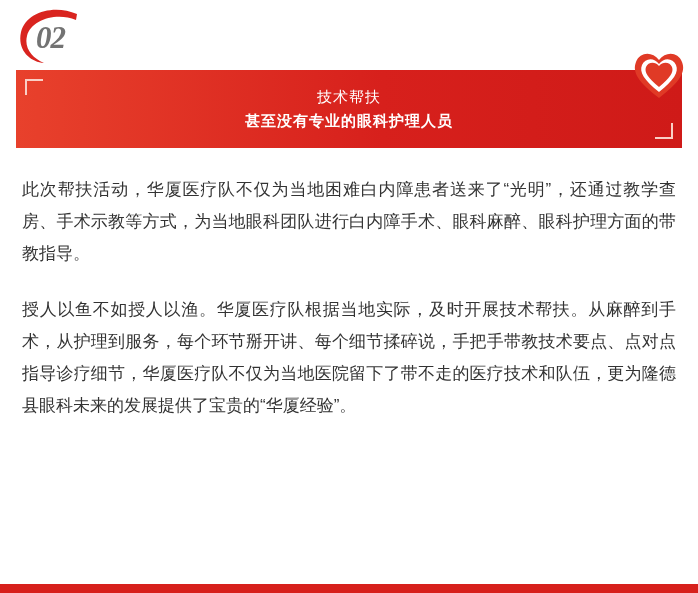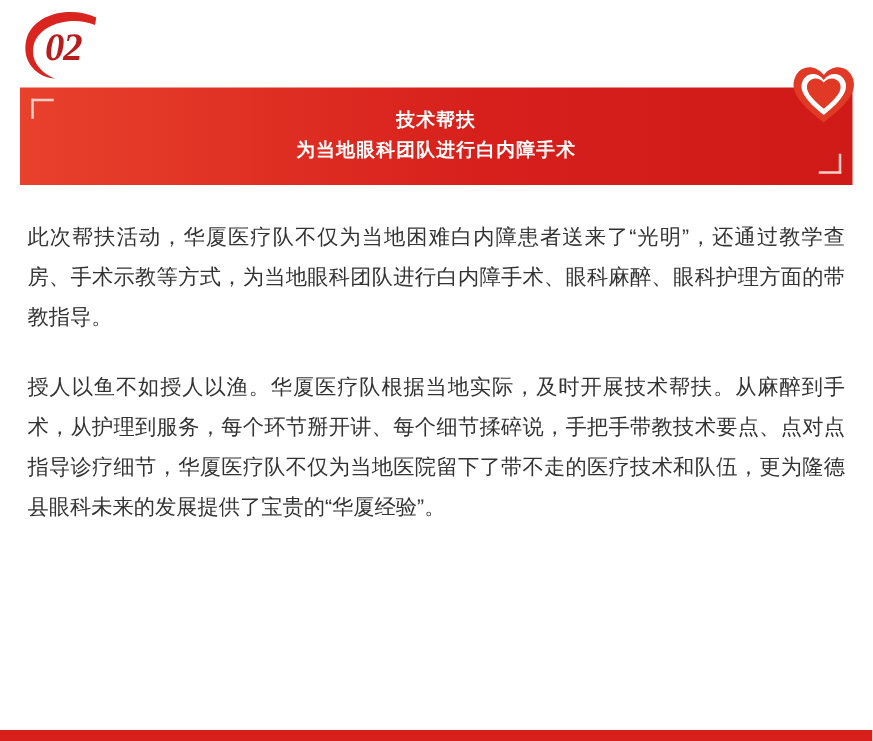--- a/index.html
+++ b/index.html
@@ -35,21 +35,21 @@
     width: 70px;
     height: 56px;
   }
   .badge-num {
     position: absolute;
     left: 22px;
     top: 12px;
     font-size: 31px;
     font-weight: bold;
     font-style: italic;
-    color: #b91c1c;
+    color: #737373;
     font-family: "Liberation Serif", serif;
     letter-spacing: -1px;
   }
 
   
   .banner {
     position: relative;
     margin: 0 16px;
     height: 78px;
     background: linear-gradient(90deg, #e8412c 0%, #d7201c 55%, #cf1a18 100%);
@@ -59,21 +59,21 @@
     position: absolute;
     left: 0; right: 0; top: 0; bottom: 0;
     display: flex;
     flex-direction: column;
     align-items: center;
     justify-content: center;
   }
   .banner-line1 {
     color: #ffffff;
     font-size: 15px;
-    font-weight: bold;
+    font-weight: normal;
     letter-spacing: 1px;
     line-height: 24px;
   }
   .banner-line2 {
     color: #ffffff;
     font-size: 15px;
     font-weight: bold;
     letter-spacing: 1px;
     line-height: 24px;
   }
@@ -141,21 +141,21 @@
 <div class="banner">
   <span class="corner tl"></span>
   <span class="corner br"></span>
   <svg class="heart-deco" viewBox="0 0 58 52">
     <path d="M29 50 C8 34 2 24 6 14 C10 4 22 3 29 12 C36 3 48 4 52 14 C56 24 50 34 29 50 Z" fill="#e03a26"></path>
     <path d="M29 44 C14 32 9 24 12 17 C15 10 24 9 29 16 C34 9 43 10 46 17 C49 24 44 32 29 44 Z" fill="#ffffff"></path>
     <path d="M29 39 C18 30 14 24 16 19 C18 14 25 13 29 18 C33 13 40 14 42 19 C44 24 40 30 29 39 Z" fill="#e03a26"></path>
   </svg>
   <div class="banner-inner">
     <div class="banner-line1">技术帮扶</div>
-    <div class="banner-line2">为当地眼科团队进行白内障手术</div>
+    <div class="banner-line2">甚至没有专业的眼科护理人员</div>
   </div>
 </div>
 
 <div class="content">
   <p class="para">此次帮扶活动，华厦医疗队不仅为当地困难白内障患者送来了“光明”，还通过教学查房、手术示教等方式，为当地眼科团队进行白内障手术、眼科麻醉、眼科护理方面的带教指导。</p>
   <p class="para">授人以鱼不如授人以渔。华厦医疗队根据当地实际，及时开展技术帮扶。从麻醉到手术，从护理到服务，每个环节掰开讲、每个细节揉碎说，手把手带教技术要点、点对点指导诊疗细节，华厦医疗队不仅为当地医院留下了带不走的医疗技术和队伍，更为隆德县眼科未来的发展提供了宝贵的“华厦经验”。</p>
 </div>
 
 <div class="footer-bar"></div>
 

